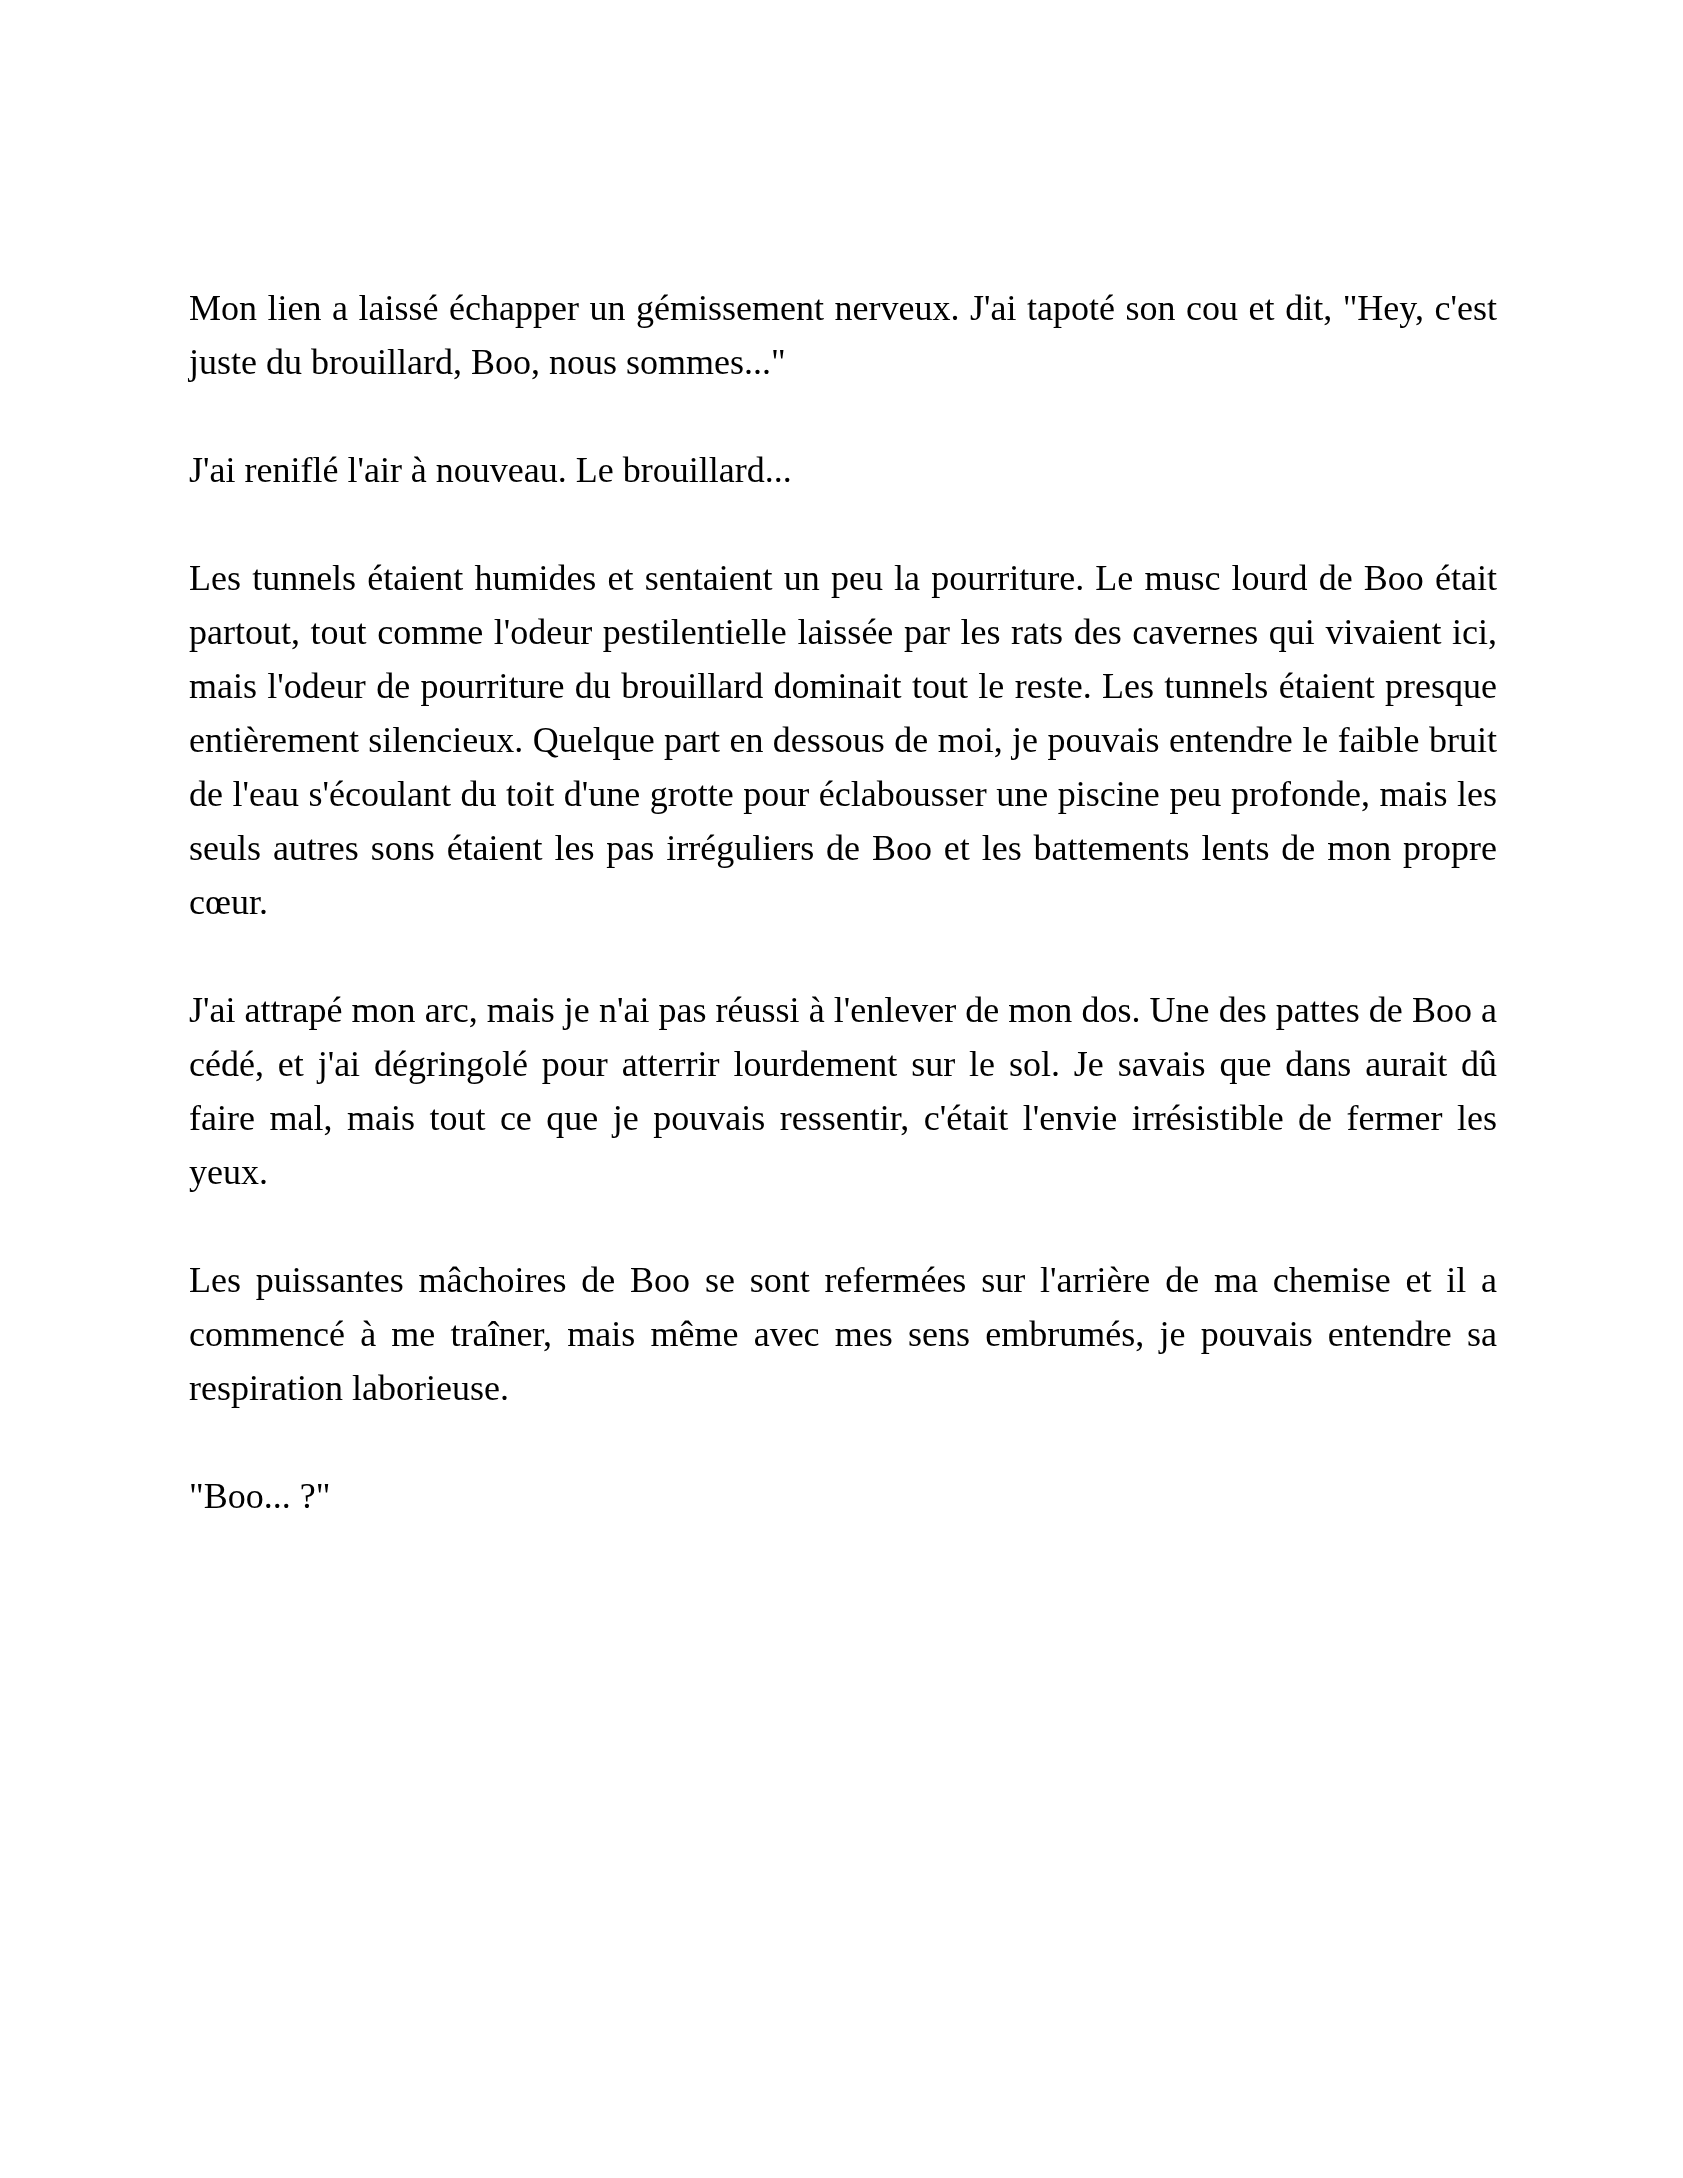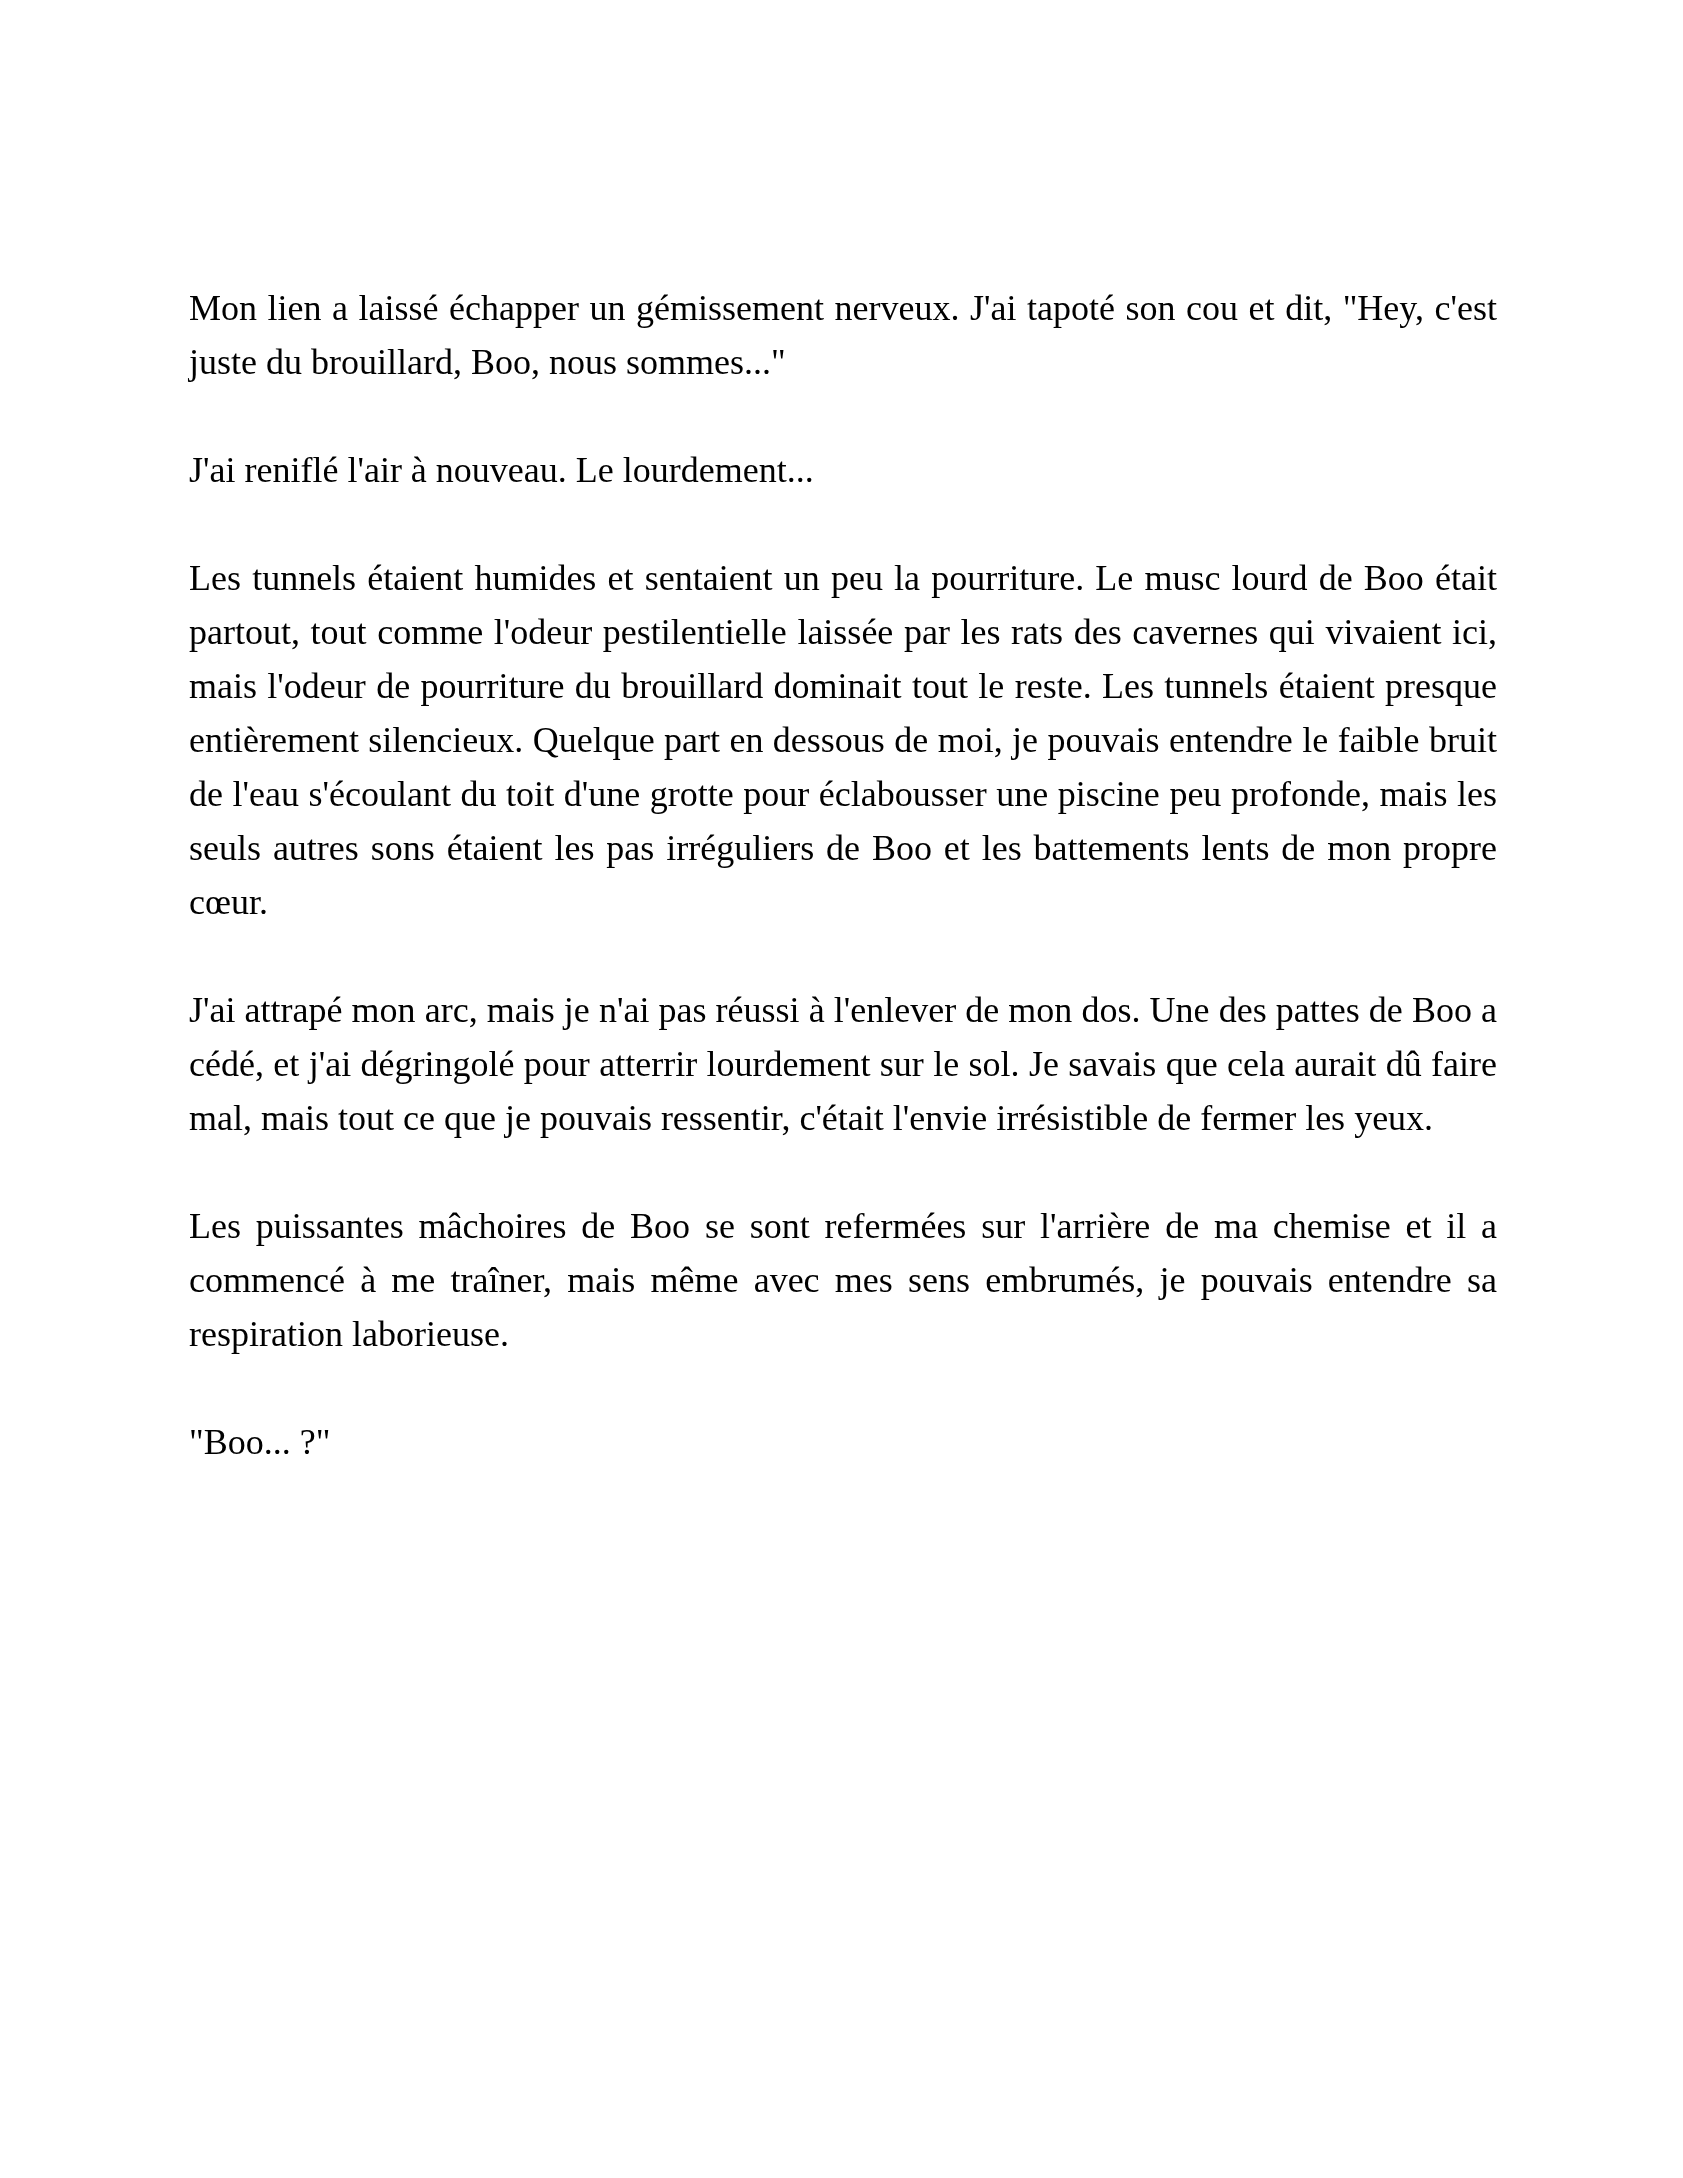--- a/index.html
+++ b/index.html
@@ -31,19 +31,19 @@
     }
     .para:last-child {
       margin-bottom: 0;
     }
   </style>
 </head>
 <body>
 
 <div class="page">
   <p class="para">Mon lien a laissé échapper un gémissement nerveux. J'ai tapoté son cou et dit, "Hey, c'est juste du brouillard, Boo, nous sommes..."</p>
-  <p class="para">J'ai reniflé l'air à nouveau. Le lourdement...</p>
+  <p class="para">J'ai reniflé l'air à nouveau. Le brouillard...</p>
   <p class="para">Les tunnels étaient humides et sentaient un peu la pourriture. Le musc lourd de Boo était partout, tout comme l'odeur pestilentielle laissée par les rats des cavernes qui vivaient ici, mais l'odeur de pourriture du brouillard dominait tout le reste. Les tunnels étaient presque entièrement silencieux. Quelque part en dessous de moi, je pouvais entendre le faible bruit de l'eau s'écoulant du toit d'une grotte pour éclabousser une piscine peu profonde, mais les seuls autres sons étaient les pas irréguliers de Boo et les battements lents de mon propre cœur.</p>
-  <p class="para">J'ai attrapé mon arc, mais je n'ai pas réussi à l'enlever de mon dos. Une des pattes de Boo a cédé, et j'ai dégringolé pour atterrir lourdement sur le sol. Je savais que cela aurait dû faire mal, mais tout ce que je pouvais ressentir, c'était l'envie irrésistible de fermer les yeux.</p>
+  <p class="para">J'ai attrapé mon arc, mais je n'ai pas réussi à l'enlever de mon dos. Une des pattes de Boo a cédé, et j'ai dégringolé pour atterrir lourdement sur le sol. Je savais que dans aurait dû faire mal, mais tout ce que je pouvais ressentir, c'était l'envie irrésistible de fermer les yeux.</p>
   <p class="para">Les puissantes mâchoires de Boo se sont refermées sur l'arrière de ma chemise et il a commencé à me traîner, mais même avec mes sens embrumés, je pouvais entendre sa respiration laborieuse.</p>
   <p class="para">"Boo... ?"</p>
 </div>
 
 
 </body></html>

